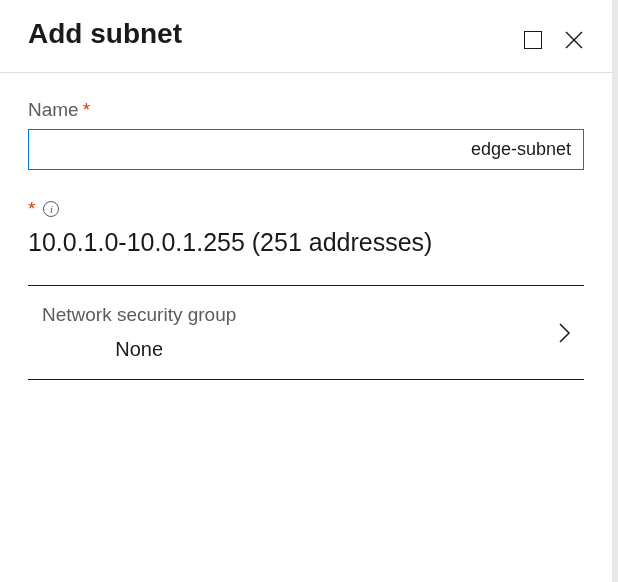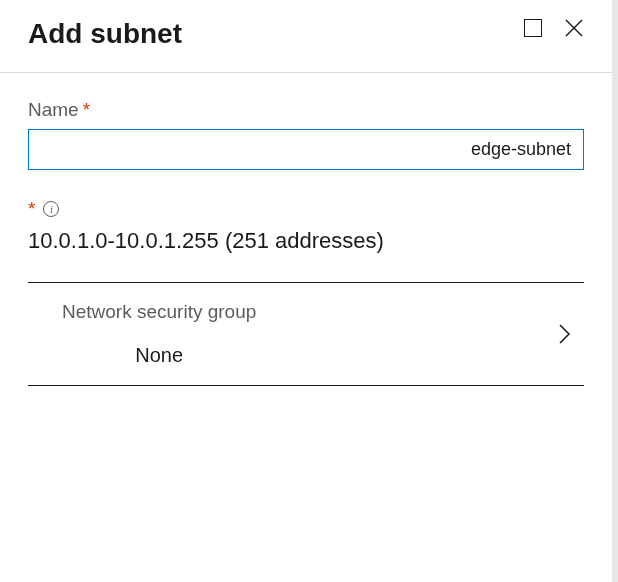--- a/index.html
+++ b/index.html
@@ -11,21 +11,21 @@
       font-family: 'Segoe UI', -apple-system, BlinkMacSystemFont, sans-serif;
       background: #ffffff;
       width: 618px;
       height: 582px;
       position: relative;
       border-right: 6px solid #e8e8e8;
     }
     .header {
       display: flex;
       justify-content: space-between;
-      align-items: flex-start;
+      align-items: flex-end;
       padding: 18px 28px 22px 28px;
       border-bottom: 1px solid #dcdcdc;
     }
     .title {
       font-size: 28px;
       font-weight: 600;
       color: #1a1a1a;
     }
     .header-actions {
       display: flex;
@@ -90,42 +90,41 @@
       border: 1px solid #8a8a8a;
       outline: none;
       font-family: inherit;
       color: #1a1a1a;
     }
     .text-input.focused {
       border: 1.5px solid #0078d4;
       text-align: right;
     }
     .helper-text {
-      font-size: 22px;
+      font-size: 25px;
       color: #1a1a1a;
       margin-top: 8px;
     }
     .section-divider {
       border: none;
       border-top: 1.5px solid #1a1a1a;
       margin: 10px 0 0 0;
     }
     .nav-item {
       display: flex;
       justify-content: space-between;
       align-items: center;
       padding: 18px 12px 18px 14px;
       cursor: pointer;
       border-bottom: 1.5px solid #1a1a1a;
     }
     .nav-text {
       display: flex;
       flex-direction: column;
-      gap: 21px;
-      margin-left: 20px;
+      gap: 12px;
     }
     .nav-label {
       font-size: 19px;
       color: #5c5c5c;
     }
     .nav-value {
       font-size: 20px;
       color: #1a1a1a;
       text-align: center;
     }

